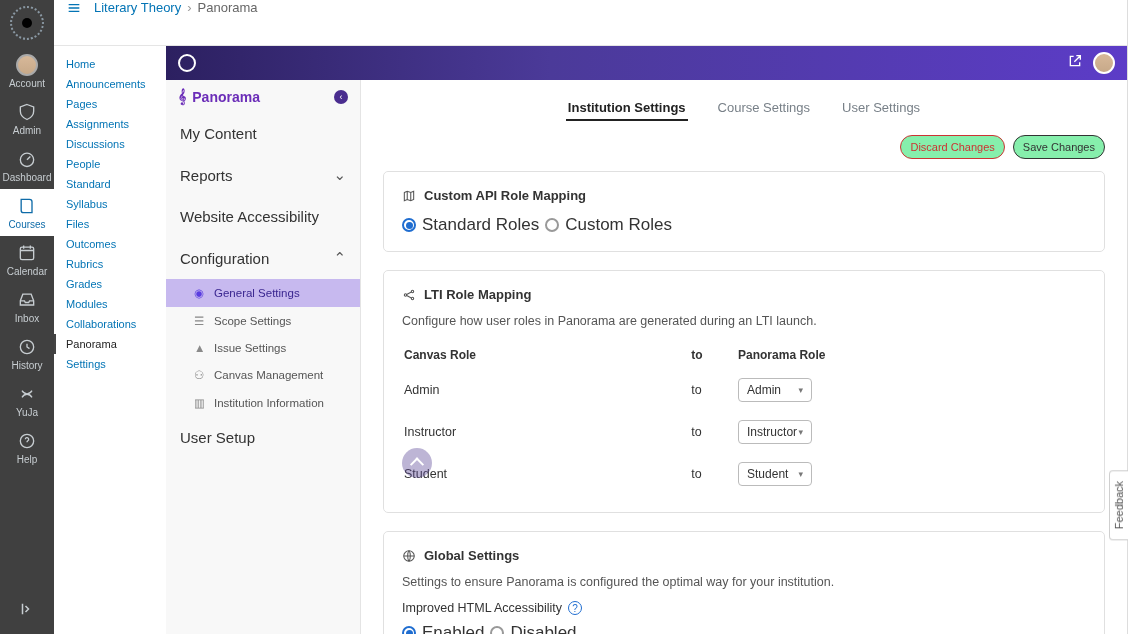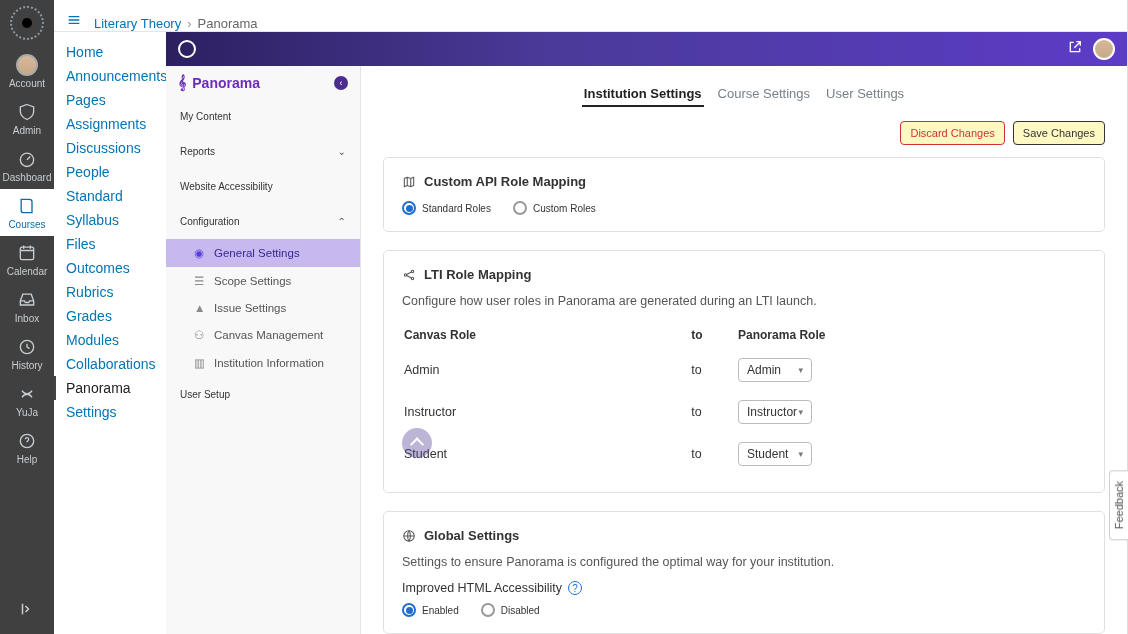--- a/index.html
+++ b/index.html
@@ -8,58 +8,58 @@
 .globalnav{width:54px;background:#404040;display:flex;flex-direction:column;align-items:center;padding-top:6px;position:relative}
 .globalnav .logo{width:34px;height:34px;border-radius:50%;border:2px dotted #8a98a3;display:flex;align-items:center;justify-content:center;color:#8a98a3;margin-bottom:8px}
 .gnitem{display:flex;flex-direction:column;align-items:center;justify-content:center;width:54px;padding:6px 0 6px;color:#c7cdd1;font-size:10px;cursor:pointer}
 .gnitem.active{background:#fff;color:#0e6ba8}
 .gnitem .ico{width:22px;height:22px;display:flex;align-items:center;justify-content:center;margin-bottom:2px}
 .gnitem svg{width:20px;height:20px;fill:none;stroke:#c7cdd1;stroke-width:1.6}
 .gnitem.active svg{stroke:#0e6ba8}
 .gn-avatar{width:26px;height:26px;border-radius:50%;background:linear-gradient(#d7b899,#c7a989);border:2px solid #aaa}
 .gn-bottom{position:absolute;bottom:12px;color:#c7cdd1}
 .main{flex:1;display:flex;flex-direction:column;border-right:1px solid #ddd;min-width:0}
-.crumbs{height:32px;border-bottom:1px solid #e5e5e5;display:flex;align-items:flex-end;padding:0 12px;color:#0374b5;font-size:13px}
+.crumbs{height:46px;border-bottom:1px solid #e5e5e5;display:flex;align-items:flex-start;padding:0 12px;color:#0374b5;font-size:13px}
 .crumbs .ham{margin-right:12px;color:#0374b5}
 .crumbs .sep{margin:0 6px;color:#999}
 .crumbs .cur{color:#666}
 .body{flex:1;display:flex;min-height:0}
-.coursenav{width:112px;padding:8px 0;font-size:14px}
+.coursenav{width:112px;padding:8px 0;font-size:11px}
 .coursenav a{display:block;padding:4px 10px;color:#0374b5;text-decoration:none;border-left:2px solid transparent}
 .coursenav a.active{color:#222;border-left:2px solid #444}
 .frame{flex:1;display:flex;flex-direction:column;min-width:0}
 .framebar{height:34px;background:linear-gradient(90deg,#2c2060,#4b3a99 40%,#5c3cc7);display:flex;align-items:center;justify-content:space-between;padding:0 12px;color:#fff}
 .framebar .plogo{width:18px;height:18px;border-radius:50%;border:2px solid #fff}
 .framebar .right{display:flex;align-items:center;gap:10px}
 .framebar svg{width:16px;height:16px;stroke:#fff;fill:none;stroke-width:2}
 .framebar .av{width:22px;height:22px;border-radius:50%;background:linear-gradient(#d7b899,#c7a989);border:2px solid #fff}
 .inner{flex:1;display:flex;min-height:0}
 .pside{width:195px;border-right:1px solid #e4e4e4;display:flex;flex-direction:column;background:#f8f8f8}
 .pbrand{display:flex;align-items:center;justify-content:space-between;padding:8px 12px}
 .pbrand .word{color:#6b2db8;font-weight:600;font-size:14px;display:flex;align-items:center;gap:6px}
 .pbrand .dot{width:14px;height:14px;border-radius:50%;background:#4a2d8f;color:#fff;display:flex;align-items:center;justify-content:center;font-size:9px}
 .pnav{display:flex;flex-direction:column}
-.pitem{padding:10px 14px;font-size:10px;color:#333;display:flex;align-items:center;justify-content:space-between;cursor:pointer}
+.pitem{padding:10px 14px;font-size:15px;color:#333;display:flex;align-items:center;justify-content:space-between;cursor:pointer}
 .pitem.gap{padding:12px 14px}
 .pitem .chev{color:#555}
 .psub{padding:7px 14px 7px 28px;font-size:11.5px;color:#555;display:flex;align-items:center;gap:8px;cursor:pointer}
 .psub.active{background:#c7b9ef;color:#3a2690}
 .psub .pic{width:12px;display:inline-flex;color:#8a8a8a}
 .psub.active .pic{color:#5a3de0}
 .content{flex:1;overflow:auto;padding:16px 22px 40px;position:relative;min-width:0}
-.tabs{display:flex;justify-content:center;gap:12px;font-size:13px;color:#788088;margin-bottom:14px}
+.tabs{display:flex;justify-content:center;gap:28px;font-size:13px;color:#788088;margin-bottom:14px}
 .tabs .tab{padding:4px 2px;cursor:pointer}
 .tabs .tab.active{color:#222;font-weight:600;border-bottom:2px solid #222}
 .actions{display:flex;justify-content:flex-end;gap:8px;margin-bottom:12px}
-.btn{font-size:11px;padding:5px 9px;border-radius:4px;background:#fef9c3;cursor:pointer;border:1px solid #c33;color:#c33}
+.btn{font-size:11px;padding:5px 9px;border-radius:12px;background:#86efac;cursor:pointer;border:1px solid #c33;color:#c33}
 .btn.primary{border:1px solid #333;color:#333}
 .card{border:1px solid #e0e0e0;border-radius:5px;padding:16px 18px;margin-bottom:18px}
 .card h3{font-size:13px;font-weight:600;color:#333;display:flex;align-items:center;gap:8px;margin-bottom:12px}
 .card p{font-size:12.5px;color:#555;margin-bottom:12px}
-.radios{display:flex;gap:22px;font-size:10px;color:#333}
+.radios{display:flex;gap:6px;font-size:17px;color:#333}
 .radio{display:flex;align-items:center;gap:6px}
 .radio .rdot{width:14px;height:14px;border-radius:50%;border:2px solid #999;display:inline-flex;align-items:center;justify-content:center}
 .radio.sel .rdot{border-color:#1f6dd0}
 .radio.sel .rdot::after{content:"";width:7px;height:7px;border-radius:50%;background:#1f6dd0}
 .tbl{width:100%;font-size:12.5px;color:#333}
 .tbl th{text-align:left;font-weight:600;padding:6px 0;font-size:12px}
 .tbl td{padding:8px 0}
 .select{display:inline-flex;align-items:center;justify-content:space-between;border:1px solid #bbb;border-radius:4px;padding:4px 8px;font-size:12px;width:74px}
 .select .car{color:#777;font-size:9px}
 .label-row{font-size:12.5px;color:#333;margin:12px 0 8px;display:flex;align-items:center;gap:6px}

